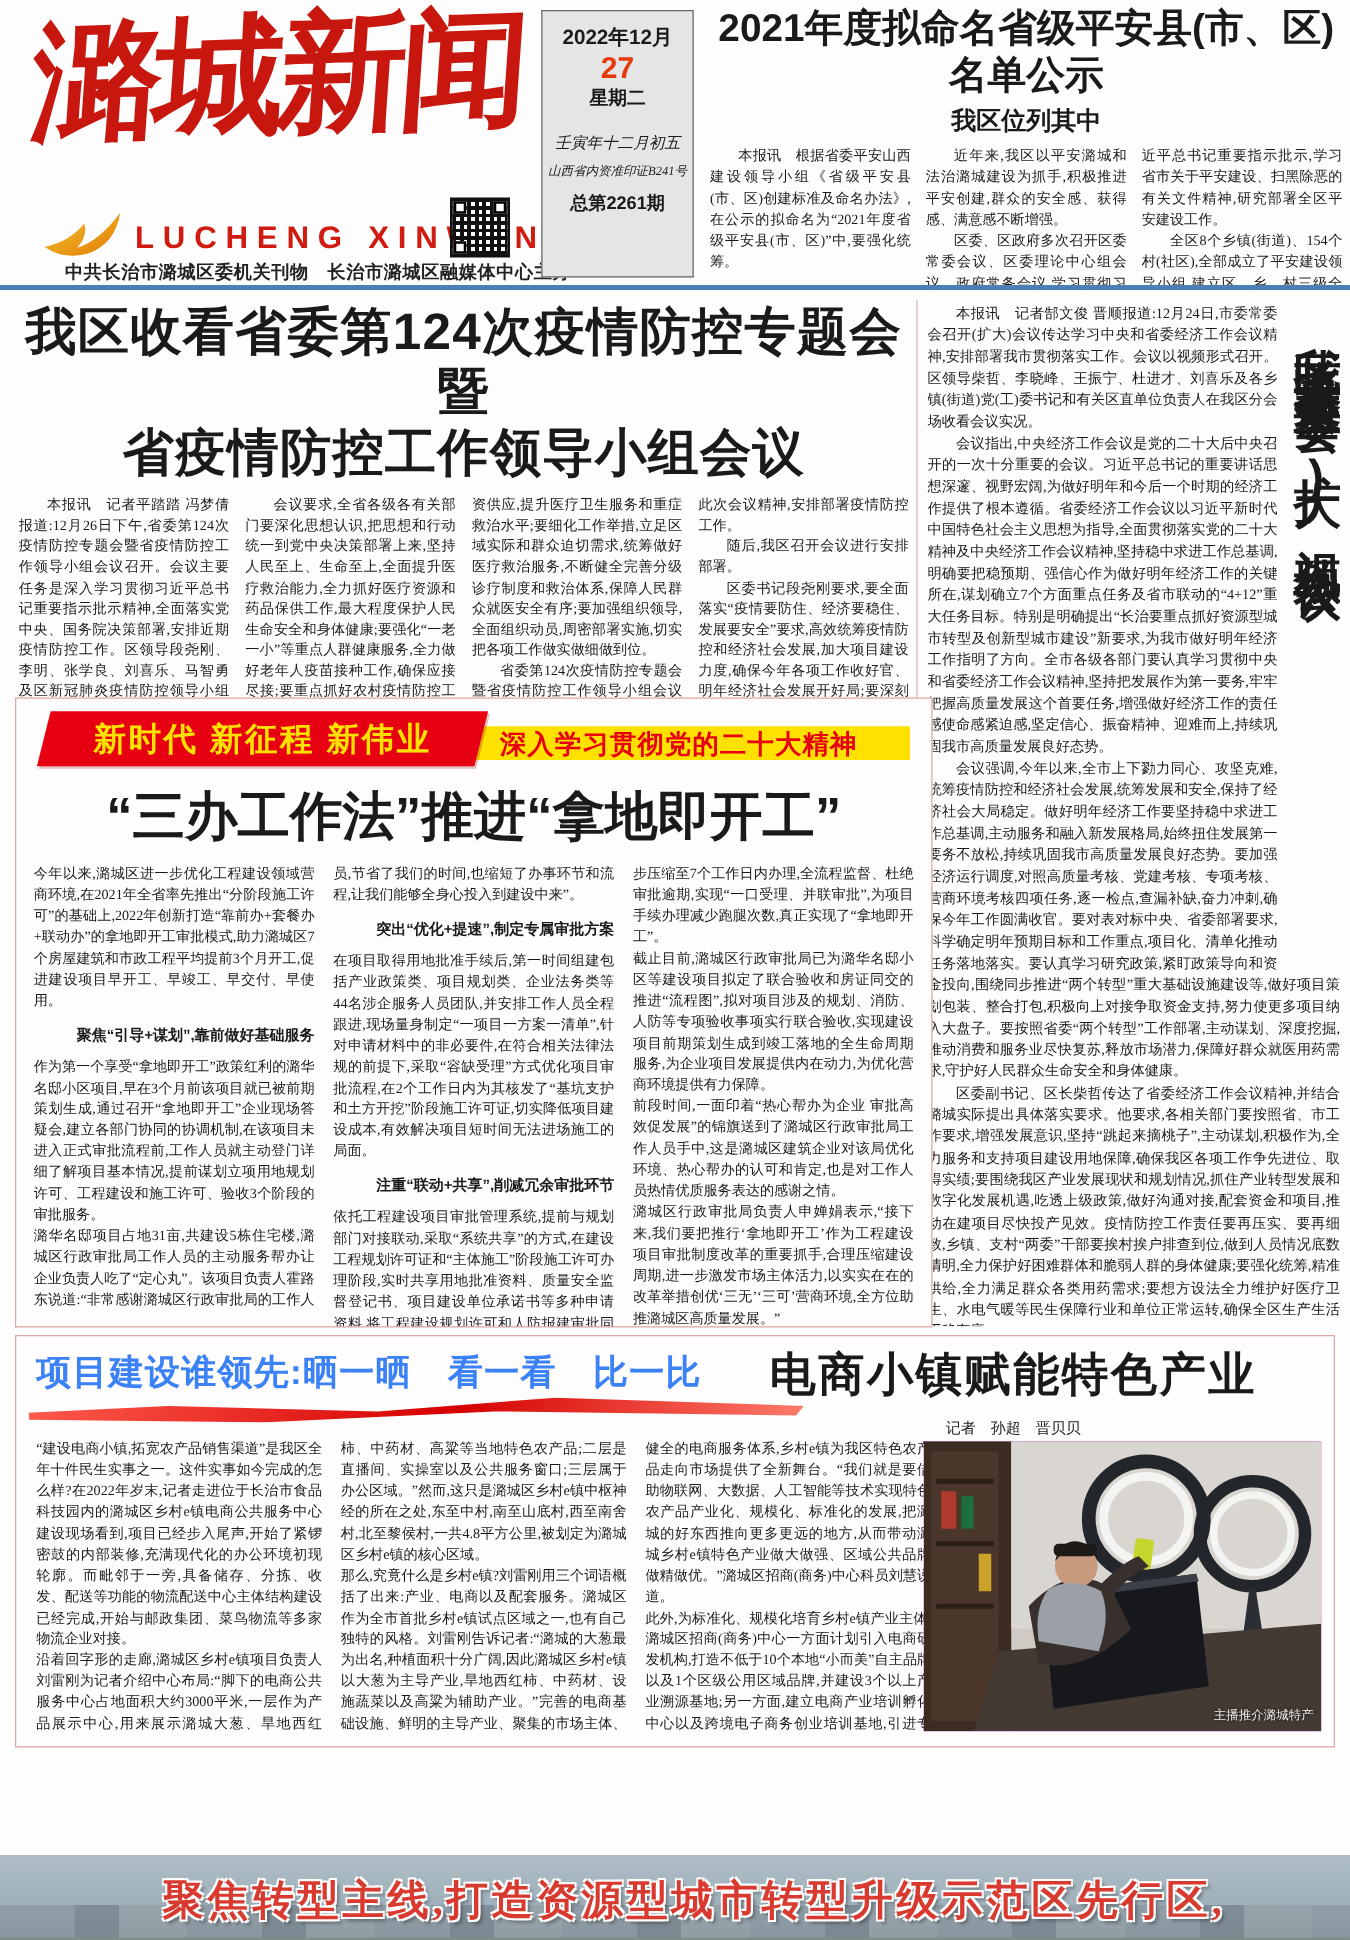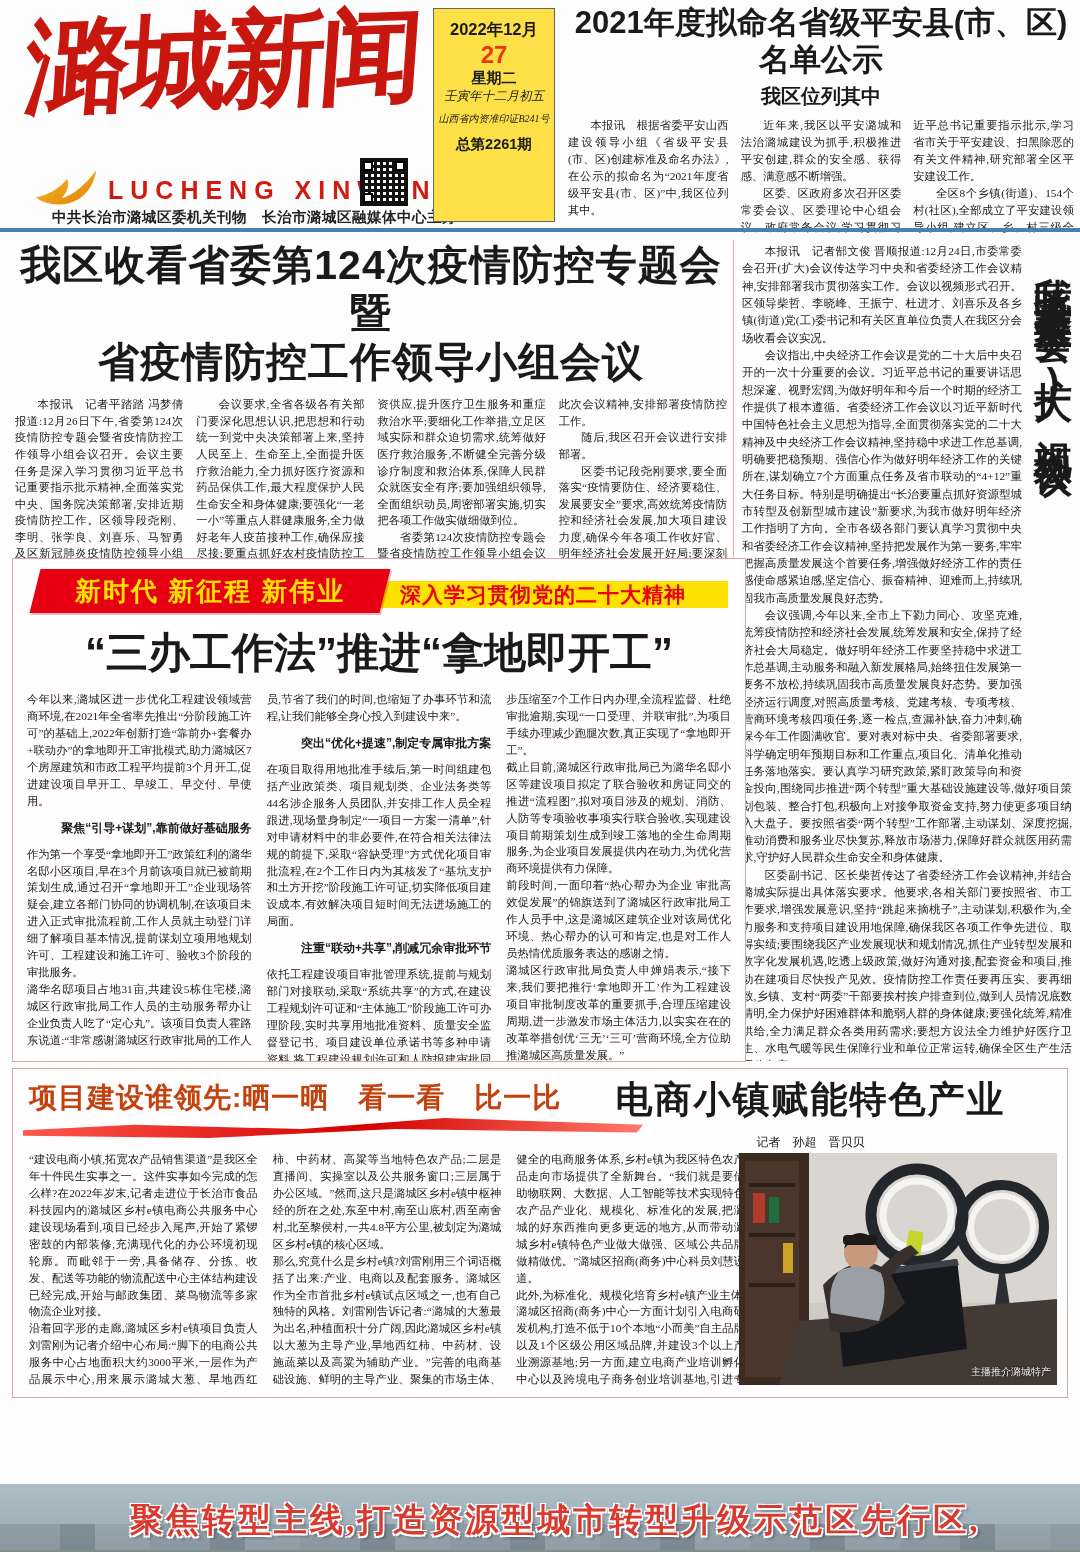--- a/index.html
+++ b/index.html
@@ -16,24 +16,24 @@
     letter-spacing:7px; font-family:"Liberation Sans", sans-serif; }
   .qr { position:absolute; left:360px; top:158px; width:48px; height:48px; border:2px solid #111;
     background:
       repeating-linear-gradient(0deg,#111 0 3px,transparent 3px 6px),
       repeating-linear-gradient(90deg,#111 0 3px,#fff 3px 6px); }
   .qr i { position:absolute; width:10px; height:10px; border:2.5px solid #000; background:#fff; }
   .qr i:nth-child(1){ left:1px; top:1px; } .qr i:nth-child(2){ right:1px; top:1px; } .qr i:nth-child(3){ left:1px; bottom:1px; }
   .organ-line { position:absolute; left:52px; top:208px; font-size:14.5px; font-weight:bold; color:#222;
     font-family:"Liberation Sans", sans-serif; letter-spacing:.5px; }
   .datebox { position:absolute; left:433px; top:8px; width:122px; height:214px; border:1.5px solid #666;
-    text-align:center; font-family:"Liberation Sans", sans-serif; padding-top:10px; background:#fde047; }
+    text-align:center; font-family:"Liberation Sans", sans-serif; padding-top:10px; background:#e5e5e5; }
   .db-ym { font-size:16.5px; font-weight:bold; }
   .db-day { font-size:24px; font-weight:900; color:#e8380d; line-height:1.15; }
-  .db-week { font-size:15px; font-weight:bold; margin-bottom:0; }
+  .db-week { font-size:15px; font-weight:bold; margin-bottom:18px; }
   .db-lunar { font-size:12.5px; font-family:"Liberation Serif", serif; font-style:italic; margin-bottom:7px; }
   .db-license { font-size:10px; font-family:"Liberation Serif", serif; font-style:italic; margin-bottom:9px; }
   .db-issue { font-size:14.5px; font-weight:bold; }
   .blue-rule { position:absolute; left:0; top:228px; width:1080px; height:4px; background:#4d7fb5; }
 
   
   .top-article { position:absolute; left:568px; top:4px; width:506px; }
   .top-article h2 { font-size:31px; font-weight:900; text-align:center; line-height:1.2; letter-spacing:0;
     font-family:"Liberation Sans", sans-serif; }
   .top-article h3 { font-size:20px; font-weight:900; text-align:center; margin-top:5px; font-family:"Liberation Sans", sans-serif; }
@@ -70,21 +70,21 @@
     font-family:"Liberation Sans", sans-serif; letter-spacing:2px; }
   .feature-box h2 { text-align:center; font-size:42px; font-weight:900; font-family:"Liberation Sans", sans-serif;
     margin-top:8px; letter-spacing:0; }
   .feature-body { margin:10px 14px 0; column-count:3; column-gap:15px; height:380px; overflow:hidden;
     font-size:11.3px; line-height:1.5; text-align:justify; }
   .feature-body h4 { text-align:right; font-size:12px; margin:9px 0; font-family:"Liberation Sans", sans-serif; }
 
   
   .bottom-box { position:absolute; left:12px; top:1068px; width:1056px; height:330px; border:1px solid #dca6a6;
     background:#fffdfd; overflow:hidden; }
-  .proj-title { position:absolute; left:16px; top:10px; color:#c2410c; font-weight:900; font-size:28px;
+  .proj-title { position:absolute; left:16px; top:10px; color:#3b82f6; font-weight:900; font-size:28px;
     font-family:"Liberation Sans", sans-serif; letter-spacing:1px; }
   .proj-ribbon { position:absolute; left:10px; top:48px; width:620px; height:22px;
     background:linear-gradient(100deg,#ff5a4d,#d40000 55%,#ff7a6a);
     clip-path:polygon(0 60%, 18% 35%, 45% 55%, 68% 5%, 100% 35%, 99% 70%, 60% 55%, 30% 95%, 0 85%); }
   .ecom-head { position:absolute; left:545px; top:6px; width:505px; text-align:center; }
   .ecom-head h2 { font-size:37px; font-weight:900; font-family:"Liberation Sans", sans-serif; letter-spacing:2px; }
   .ecom-head .byline { font-size:12px; margin-top:9px; color:#222; }
   .bottom-body { position:absolute; left:16px; top:82px; width:716px; height:240px; column-count:3; column-gap:15px;
     overflow:hidden; font-size:11.3px; line-height:1.5; text-align:justify; }
   .photo { position:absolute; right:10px; top:84px; width:318px; height:232px; background:#a21caf; overflow:hidden; }
@@ -141,21 +141,21 @@
     <div class="db-week">星期二</div>
     <div class="db-lunar">壬寅年十二月初五</div>
     <div class="db-license">山西省内资准印证B241号</div>
     <div class="db-issue">总第2261期</div>
   </div>
 
   <div class="top-article">
     <h2>2021年度拟命名省级平安县(市、区)名单公示</h2>
     <h3>我区位列其中</h3>
     <div class="cols">
-      <p>本报讯　根据省委平安山西建设领导小组《省级平安县(市、区)创建标准及命名办法》,在公示的拟命名为“2021年度省级平安县(市、区)”中,我区位列其中。</p>
+      <p>本报讯　根据省委平安山西建设领导小组《省级平安县(市、区)创建标准及命名办法》,在公示的拟命名为“2021年度省级平安县(市、区)”中,要强化统筹。</p>
       <p>近年来,我区以平安潞城和法治潞城建设为抓手,积极推进平安创建,群众的安全感、获得感、满意感不断增强。</p>
       <p>区委、区政府多次召开区委常委会议、区委理论中心组会议、政府常务会议,学习贯彻习近平总书记重要指示批示,学习省市关于平安建设、扫黑除恶的有关文件精神,研究部署全区平安建设工作。</p>
       <p>全区8个乡镇(街道)、154个村(社区),全部成立了平安建设领导小组,建立区、乡、村三级全覆盖的综治中心,形成了三级权责明晰、高效联动、上下贯通、层层推进的社会治理指挥体系。</p>
 
     </div>
   </div>
 
   <div class="blue-rule"></div>
 
   <div class="main-article">

